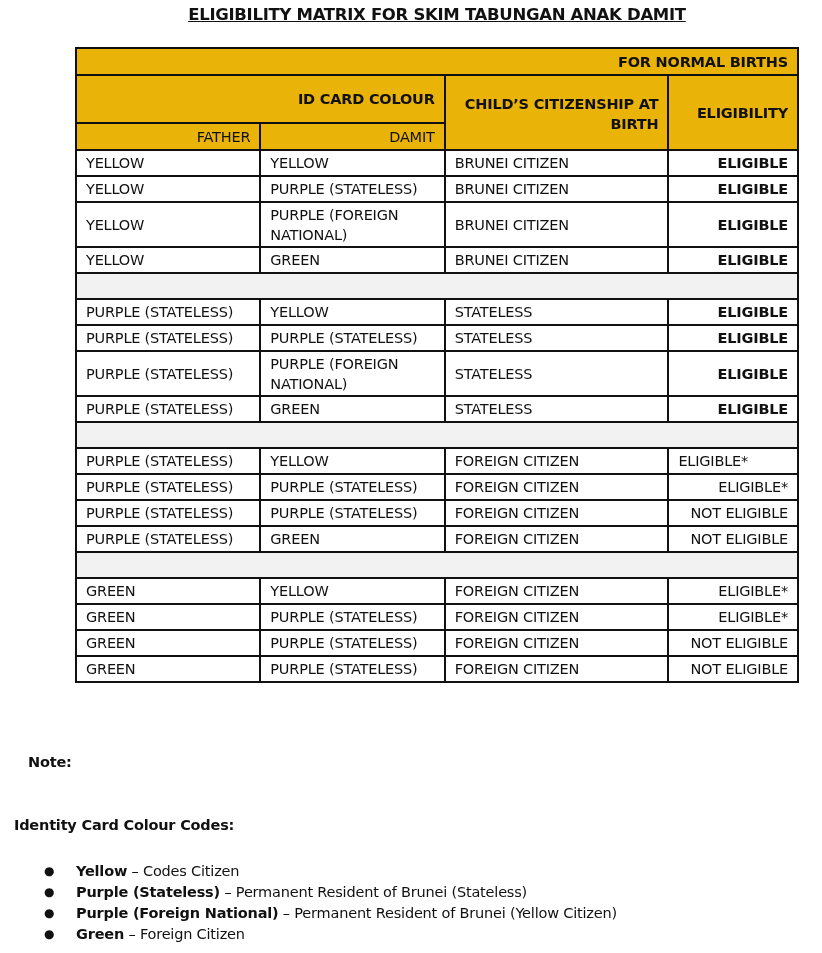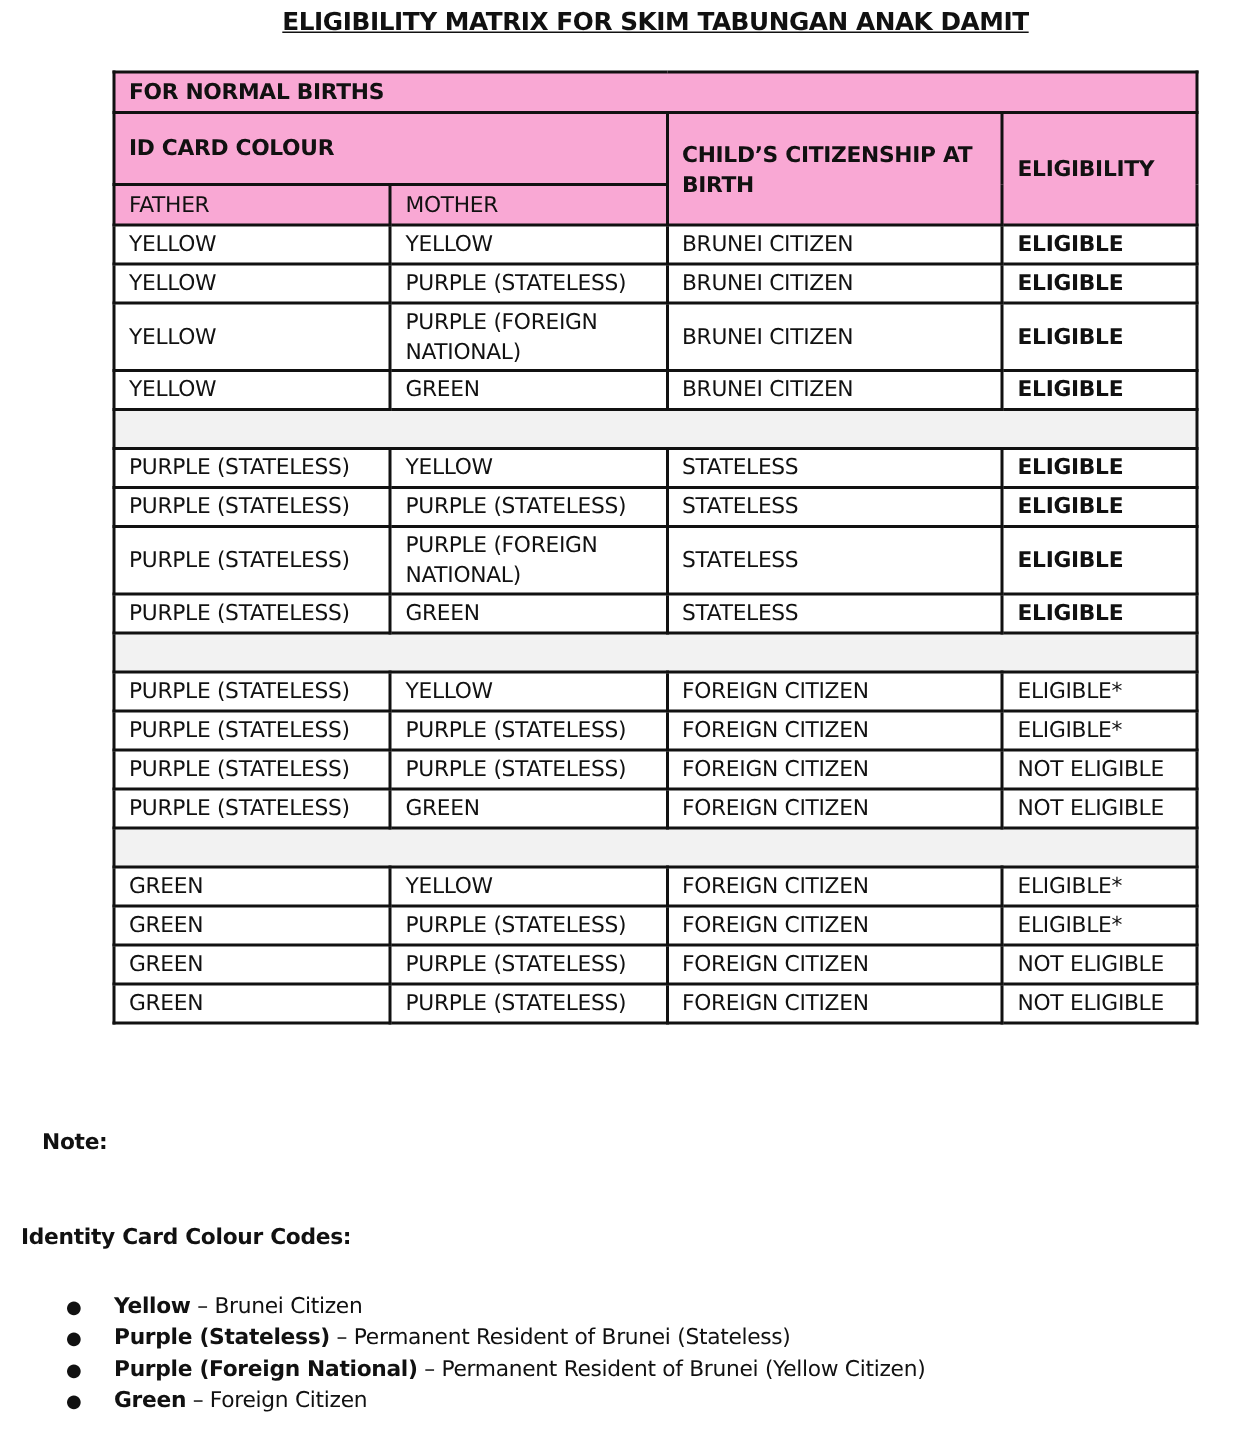--- a/index.html
+++ b/index.html
@@ -14,27 +14,27 @@
     }
     table.matrix {
       position: absolute; top: 47px; left: 75px;
       width: 724px; border-collapse: collapse;
       font-size: 14.5px; letter-spacing: -0.2px;
     }
     table.matrix td, table.matrix th {
       border: 2px solid #111; padding: 0 9px;
       vertical-align: middle;
     }
-    th { font-weight: bold; background: #f9a8d4; text-align: left; }
+    th { font-weight: bold; background: #eab308; text-align: right; }
     th.sub { font-weight: normal; }
     .c-father { width: 166px; }
     .c-mother { width: 166px; }
     .c-child { width: 206px; }
     .c-elig { width: 110px; }
-    td.elig { text-align: left; padding: 0 4px; }
+    td.elig { text-align: right; padding: 0 4px; }
     td.elig.bold { font-weight: bold; }
     td.elig.left { text-align: left; padding-left: 9px; }
     tr.r1 td { height: 24px; }
     tr.r2 td { height: 43px; line-height: 20px; }
     tr.sep td { height: 24px; background: #f2f2f2; }
     .note {
       position: absolute; top: 752px; left: 28px; font-size: 14.5px; line-height: 20px;
       letter-spacing: -0.2px;
     }
     .note .hdr { font-weight: bold; }
@@ -61,21 +61,21 @@
     <tr>
       <th colspan="4" style="height:25px;">FOR NORMAL BIRTHS</th>
     </tr>
     <tr>
       <th colspan="2" style="height:46px;">ID CARD COLOUR</th>
       <th rowspan="2" class="c-child" style="line-height:20px; padding-top:2px;">CHILD’S CITIZENSHIP AT BIRTH</th>
       <th rowspan="2" class="c-elig">ELIGIBILITY</th>
     </tr>
     <tr>
       <th class="sub c-father" style="height:25px;">FATHER</th>
-      <th class="sub c-mother">MOTHER</th>
+      <th class="sub c-mother">DAMIT</th>
     </tr>
   </thead>
   <tbody>
 
     <tr class="r1">
       <td>YELLOW</td>
       <td>YELLOW</td>
       <td>BRUNEI CITIZEN</td>
       <td class="elig bold">ELIGIBLE</td>
     </tr>
@@ -186,21 +186,21 @@
 
 <div class="note">
   <div class="hdr">Note:</div>
 </div>
 
 <div class="codes-hdr">Identity Card Colour Codes:</div>
 
 <ul class="codes">
   <li>
     <span class="bullet">●</span>
-    <b>Yellow</b><span> – Brunei Citizen</span>
+    <b>Yellow</b><span> – Codes Citizen</span>
   </li>
   <li>
     <span class="bullet">●</span>
     <b>Purple (Stateless)</b><span> – Permanent Resident of Brunei (Stateless)</span>
   </li>
   <li>
     <span class="bullet">●</span>
     <b>Purple (Foreign National)</b><span> – Permanent Resident of Brunei (Yellow Citizen)</span>
   </li>
   <li>

